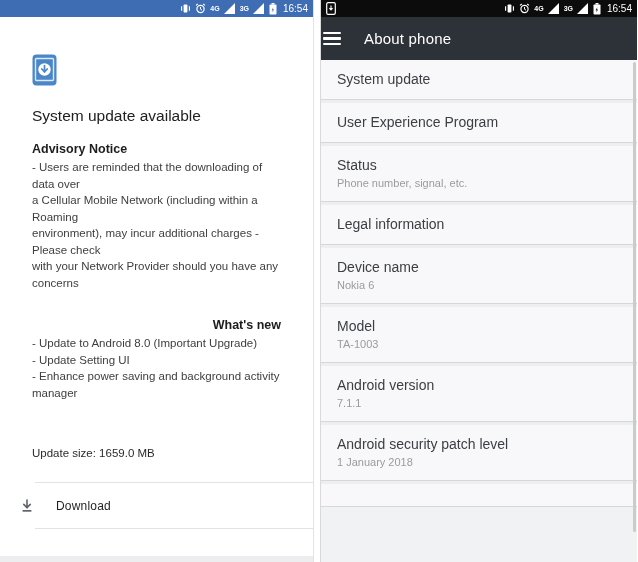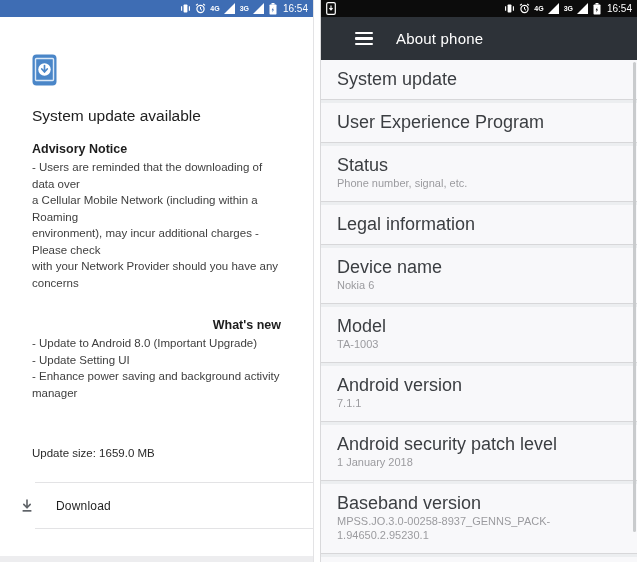--- a/index.html
+++ b/index.html
@@ -30,28 +30,28 @@
   .download-row { display:flex; align-items:center; height:45px; cursor:pointer; }
   .download-label { margin-left:22px; font-size:12px; font-weight:500; color:#1f1f1f; letter-spacing:.2px; }
   .left-footer { position:absolute; left:0; bottom:0; width:100%; height:6px; background:#ededef; }
 
   
   .gap { width:6px; background:#ffffff; }
 
   
   .phone-right { width:317px; height:562px; background:#f1f2f4; position:relative; border-left:1px solid #d9d9db; overflow:hidden; }
   .phone-right .status-bar { background:#0c0c0c; justify-content:space-between; }
-  .app-bar { height:43px; background:#2d3238; display:flex; align-items:center; padding:0 34px; }
+  .app-bar { height:43px; background:#2d3238; display:flex; align-items:center; padding:0 2px; }
   .app-bar-title { color:#ffffff; font-size:15px; font-weight:500; margin-left:23px; letter-spacing:.2px; }
   .hamburger { width:18px; height:13px; display:flex; flex-direction:column; justify-content:space-between; cursor:pointer; }
   .hamburger span { display:block; height:2.4px; background:#ffffff; border-radius:1px; }
   .settings-list { display:flex; flex-direction:column; background:#eceef0; }
   .row { background:#f8f8fa; border-bottom:1px solid #d7d7d9; padding:11px 16px 11px 16px; cursor:pointer; }
   .row + .row { margin-top:3px; }
-  .row-title { font-size:18px; color:#3b3e42; line-height:17px; }
+  .row-title { font-size:14px; color:#3b3e42; line-height:17px; }
   .row-subtitle { font-size:11px; color:#9b9b9f; line-height:14px; margin-top:2px; }
   .scrollbar { position:absolute; top:62px; right:1px; width:3px; height:470px; background:#c9cbcd; border-radius:2px; }
 
   svg { display:block; }
 </style>
 </head>
 <body>
 
 <div class="screen">
 
@@ -240,24 +240,20 @@
         <div class="row">
           <div class="row-title">Android version</div>
           <div class="row-subtitle">7.1.1</div>
         </div>
 
         <div class="row">
           <div class="row-title">Android security patch level</div>
           <div class="row-subtitle">1 January 2018</div>
         </div>
 
-        <div class="row">
-          <div class="row-title">Baseband version</div>
-          <div class="row-subtitle">MPSS.JO.3.0-00258-8937_GENNS_PACK-1.94650.2.95230.1</div>
-        </div>
 
         <div class="row">
           
           
         </div>
 
     </div>
 
     <div class="scrollbar"></div>
   </section>

